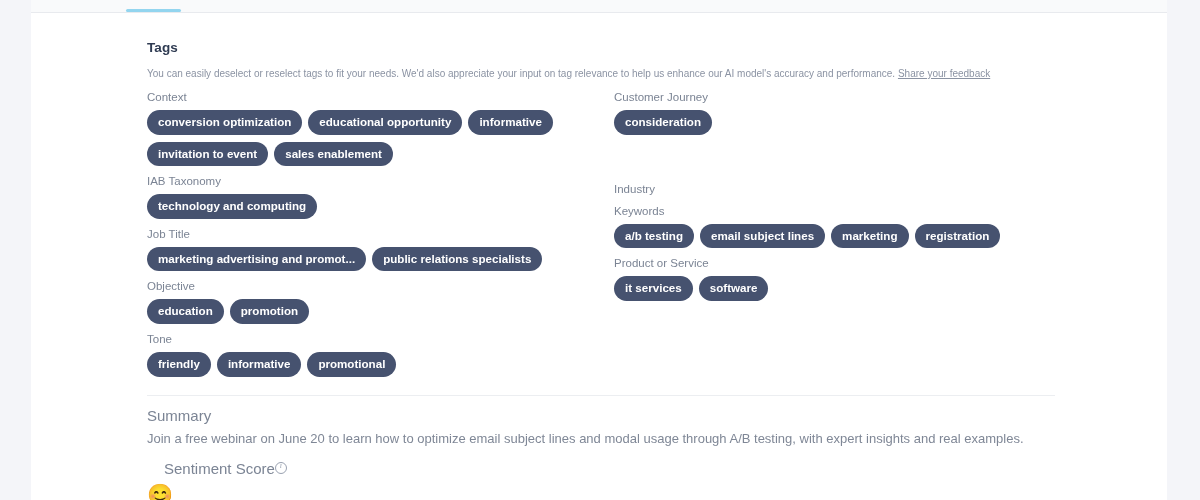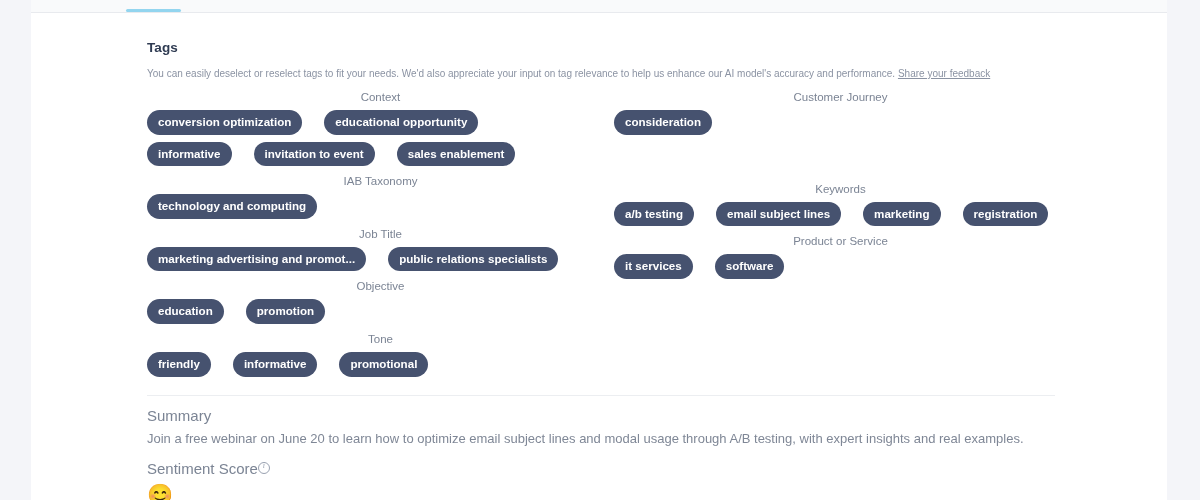--- a/index.html
+++ b/index.html
@@ -110,26 +110,25 @@
     width: 920px;
   }
   .tag-group {
     margin-bottom: 9px;
   }
   .tag-group-label {
     font-size: 11.5px;
     color: #7b8494;
     margin: 0 0 6px 0;
     line-height: 13px;
-    text-align: center;
   }
   .pills {
     display: flex;
     flex-wrap: wrap;
-    gap: 22px;
+    gap: 6px;
     row-gap: 7px;
     max-width: 420px;
   }
   .pill {
     display: inline-flex;
     align-items: center;
     background: #46526f;
     color: #ffffff;
     border-radius: 999px;
     font-size: 11.6px;
@@ -159,20 +158,21 @@
     margin: 9px 0 2px 0;
     font-size: 13px;
     color: #7f8796;
     line-height: 15px;
     width: 900px;
   }
   .label-with-icon {
     display: flex;
     align-items: center;
     margin-top: 16px;
+    margin-left: 17px;
   }
   .info-icon {
     display: inline-block;
     width: 10px;
     height: 10px;
     border: 1px solid #9aa2b1;
     border-radius: 50%;
     position: relative;
     flex: 0 0 auto;
   }
@@ -265,20 +265,21 @@
         <div>
 
           <div class="tag-group">
             <div class="tag-group-label">Customer Journey</div>
             <div class="pills">
               <span class="pill">consideration</span>
             </div>
           </div>
 
           <div class="tag-group" style="margin-top:48px">
+            <div class="tag-group-label">Industry</div>
           </div>
 
           <div class="tag-group">
             <div class="tag-group-label">Keywords</div>
             <div class="pills" style="max-width:460px">
               <span class="pill">a/b testing</span>
               <span class="pill">email subject lines</span>
               <span class="pill">marketing</span>
               <span class="pill">registration</span>
             </div>

